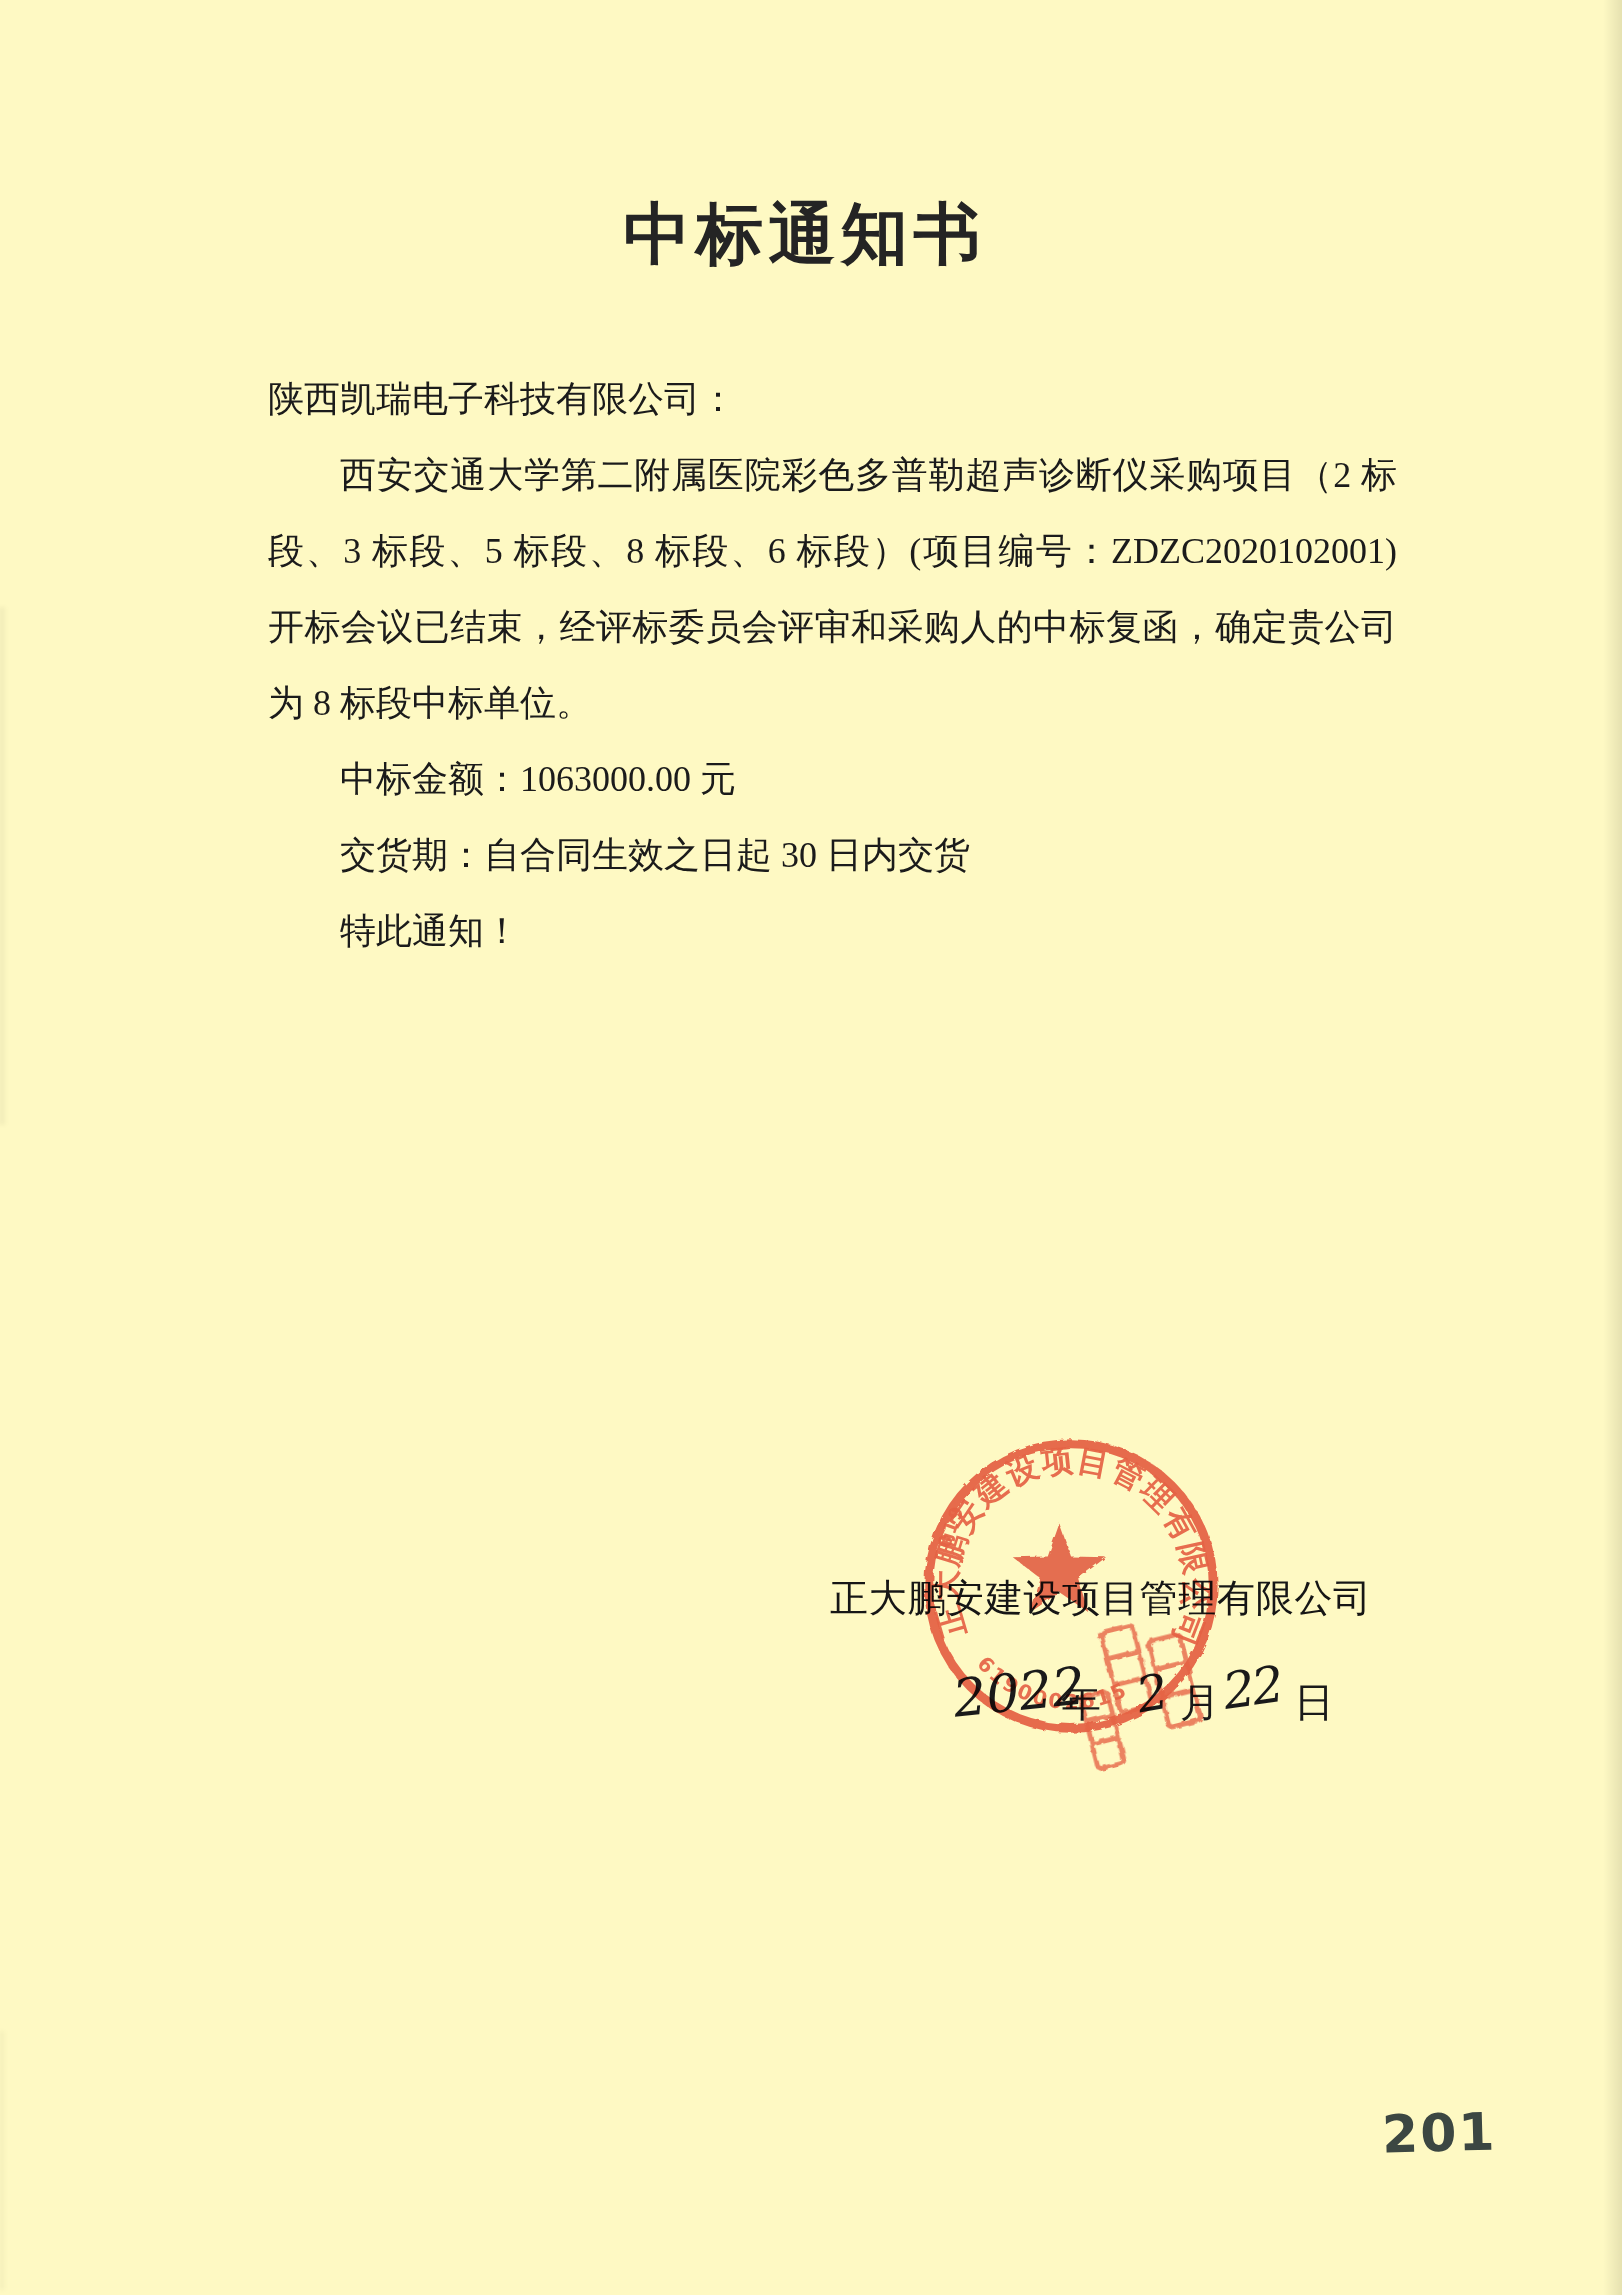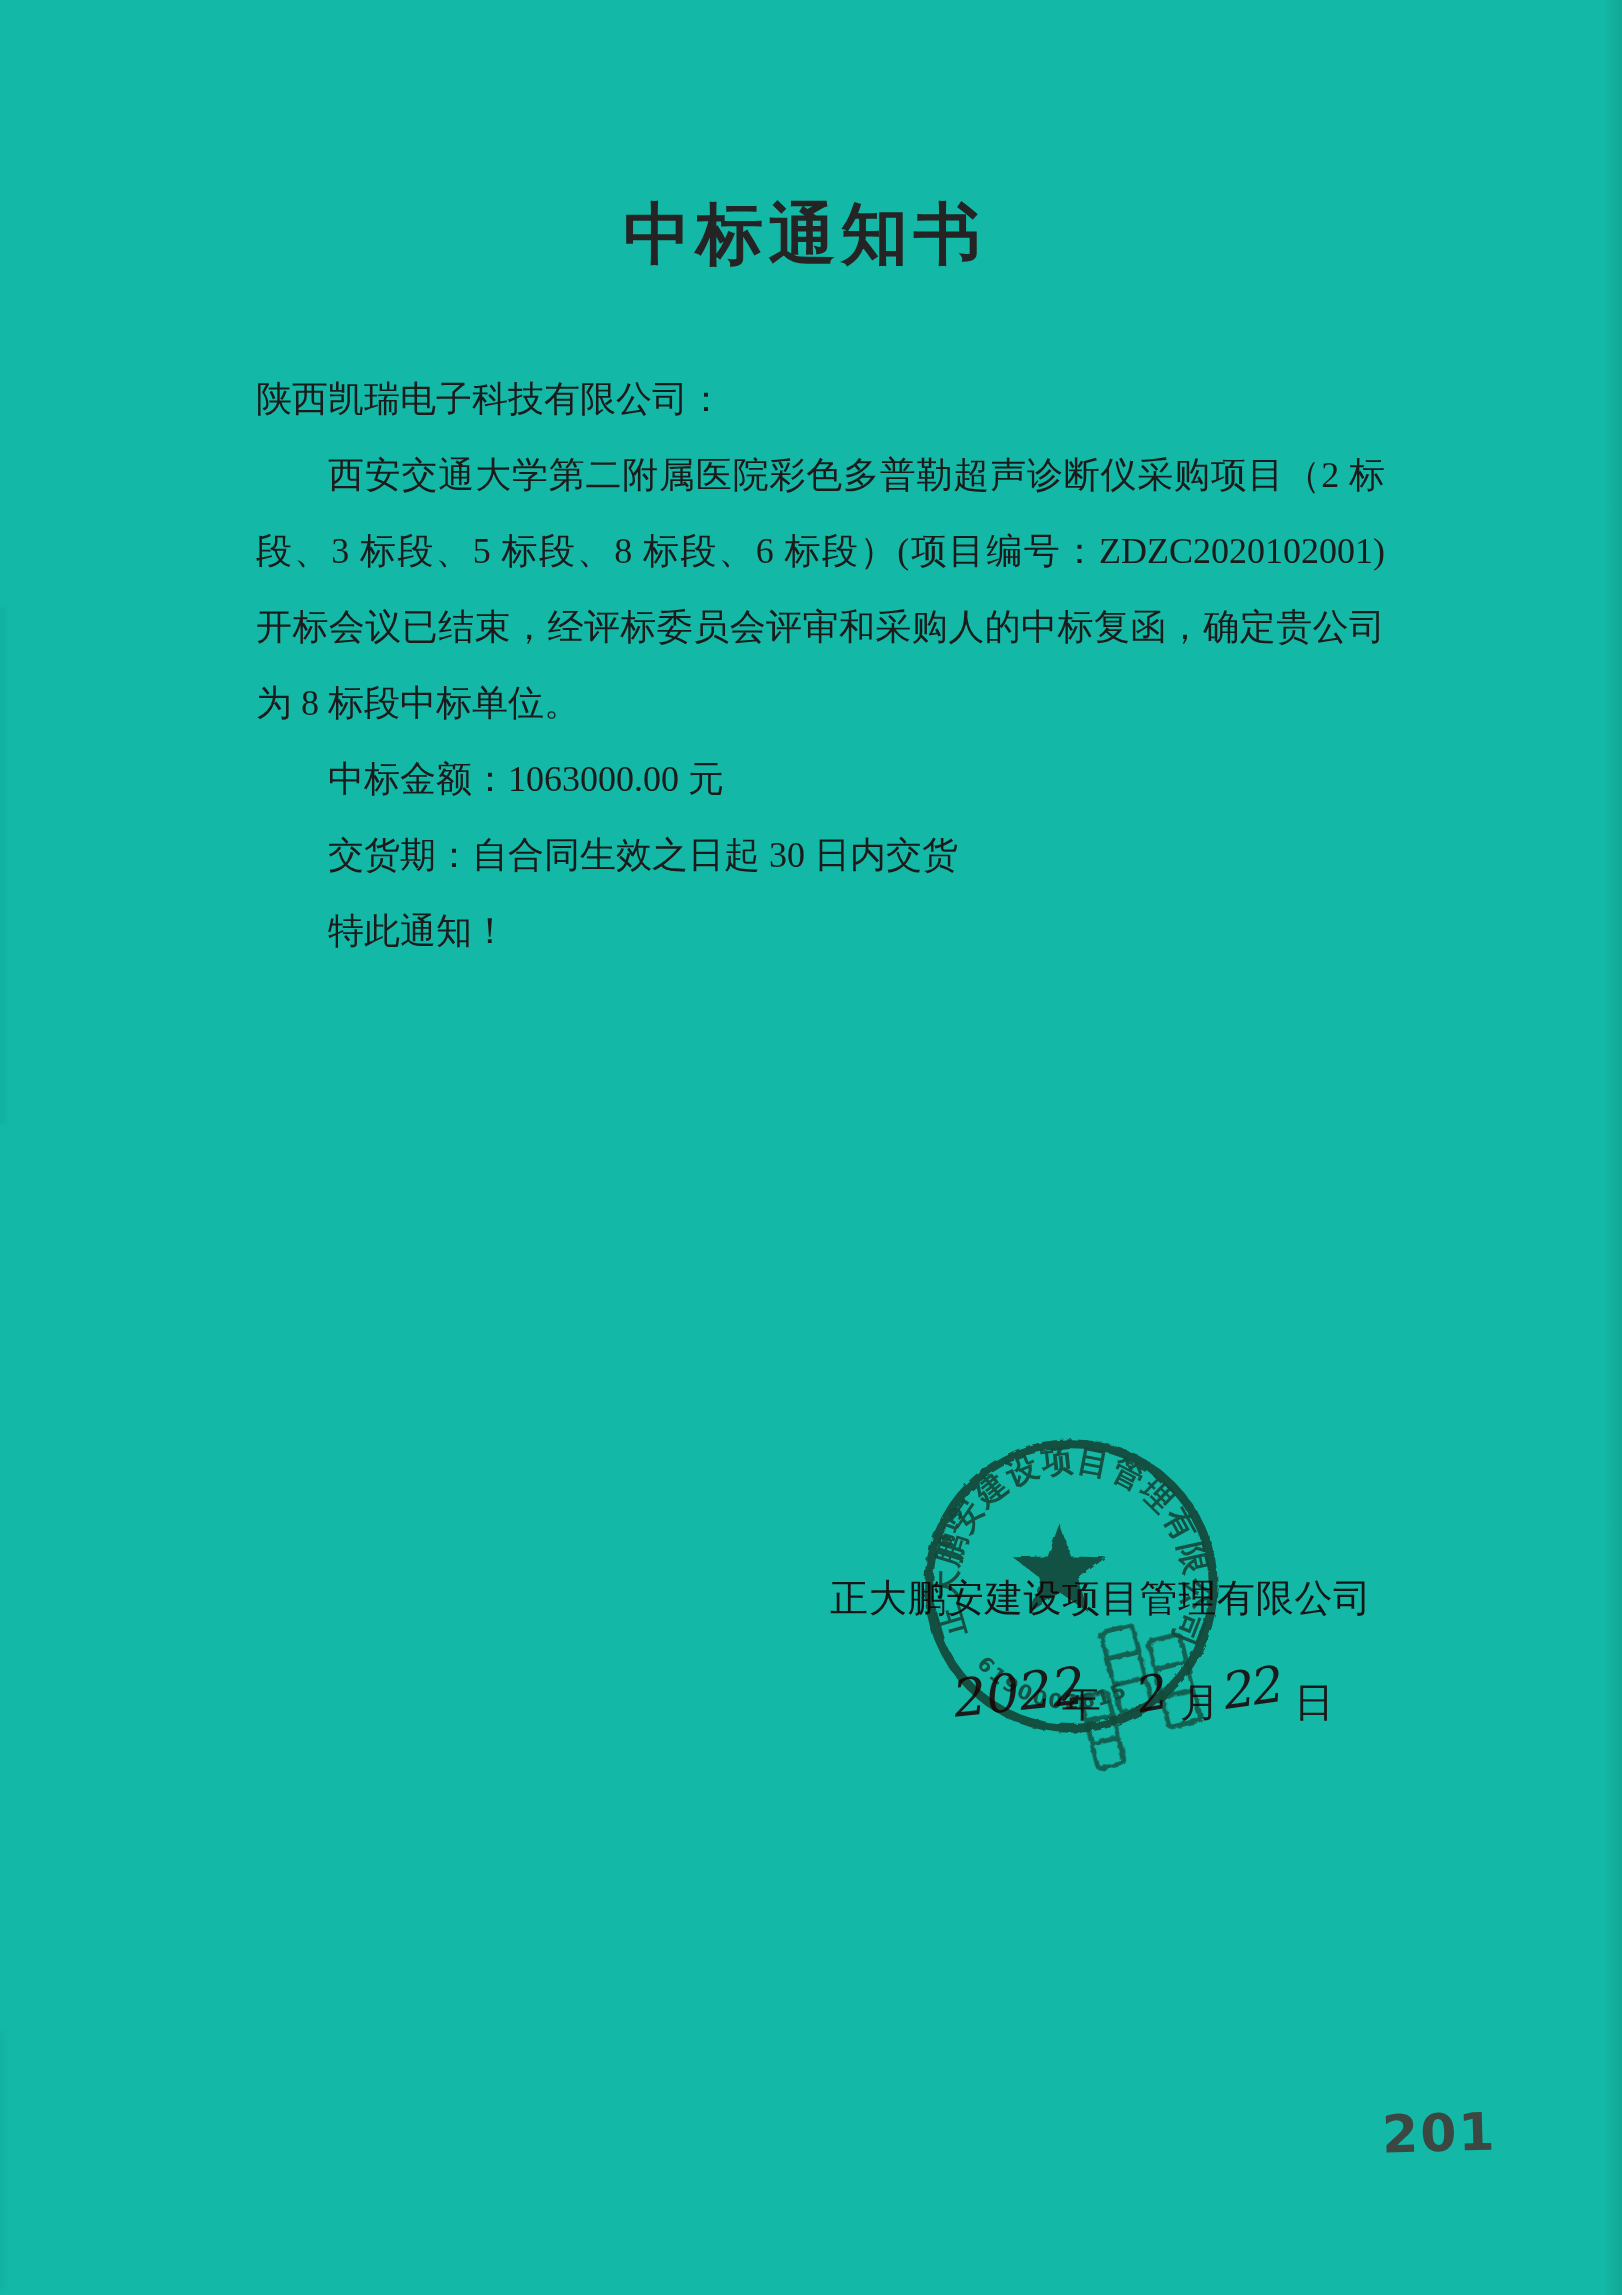--- a/index.html
+++ b/index.html
@@ -1,19 +1,19 @@
 <!DOCTYPE html>
 <html style="font-size:11px"><head>
 <meta charset="utf-8">
 <style>
   html,body{margin:0;padding:0;background:#9a9a9a;}
   .page{
     position:relative;
     width:1623px;height:2295px;
-    background:#14b8a6;
+    background:#fef9c3;
     overflow:hidden;
     font-family:"Liberation Serif", serif;
     color:#1c1c1c;
   }
   
   .edge-shadow-right{
     position:absolute;top:0;right:0;bottom:0;width:20.4px;
     background:linear-gradient(to right, rgba(0,0,0,0), rgba(0,0,0,0.10));
   }
   .edge-smudge-left{
@@ -27,21 +27,21 @@
     filter:blur(2px);
   }
   .doc-title{
     position:absolute;left:0;right:13.6px;top:189px;
     text-align:center;
     font-size:67px;font-weight:700;
     letter-spacing:5.5px;
     color:#242424;
   }
   .doc-body{
-    position:absolute;left:256px;top:361px;width:1129px;
+    position:absolute;left:268px;top:361px;width:1129px;
     font-size:36px;line-height:76px;
     text-align:justify;
     color:#1b1b1b;
   }
   .doc-body p{margin:0;}
   .doc-body p.indent{text-indent:72px;}
   .signer{
     position:absolute;left:830px;top:1573px;
     font-size:38px;color:#161616;letter-spacing:0.7px;
     white-space:nowrap;

